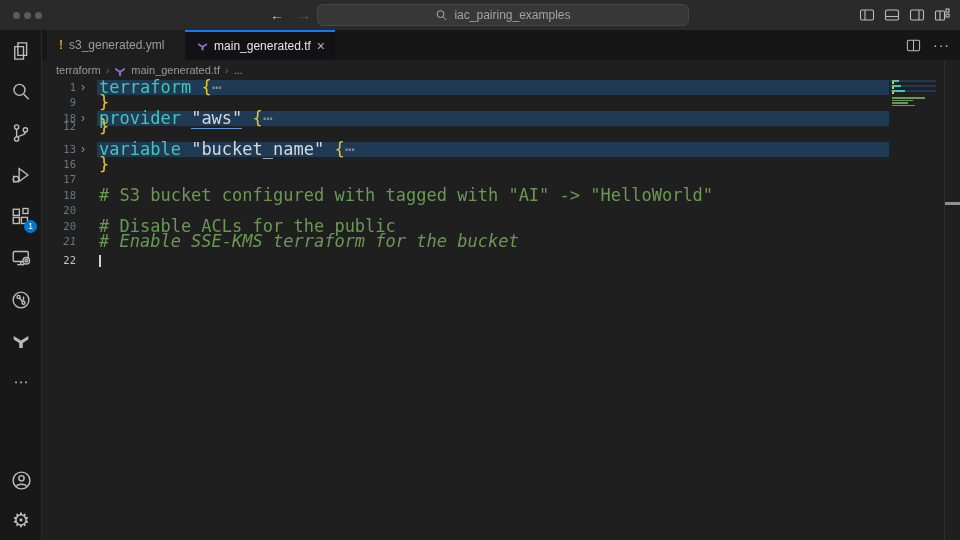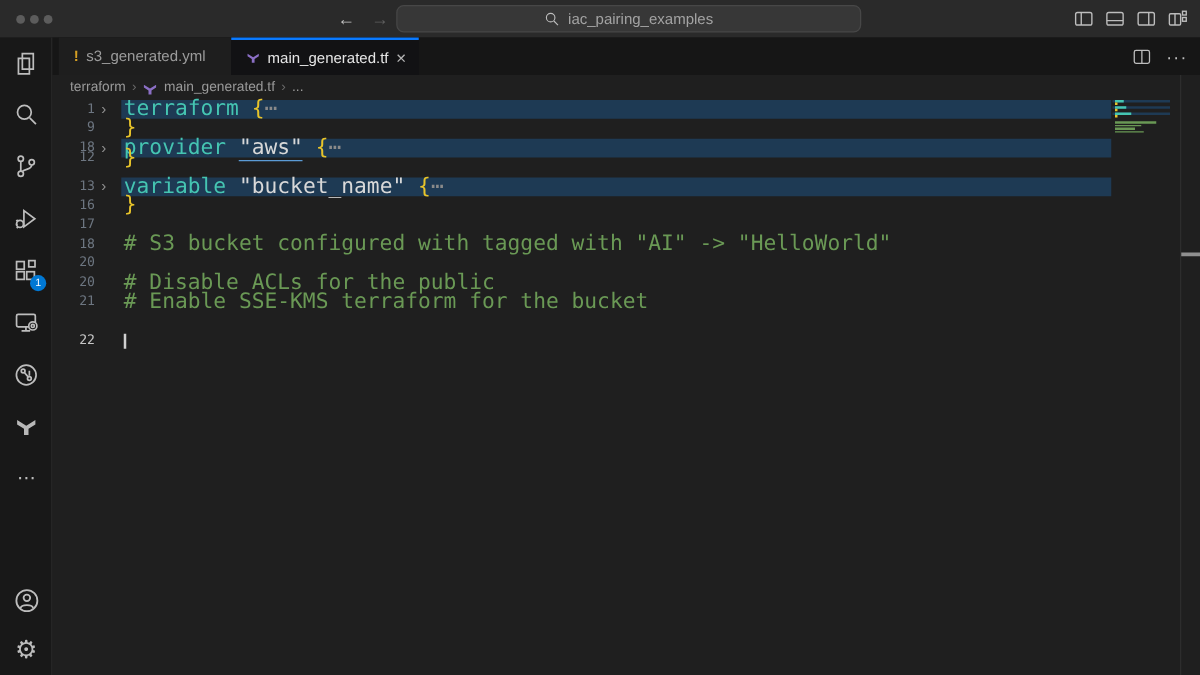--- a/index.html
+++ b/index.html
@@ -262,25 +262,25 @@
         <span class="gutter">18</span>
         <span class="code-text"><span class="tok-comment"># S3 bucket configured with tagged with "AI" -&gt; "HelloWorld"</span></span>
       </div>
       <div class="code-row" style="top: 123.2px;">
         <span class="gutter">20</span>
       </div>
       <div class="code-row" style="top: 138.6px;">
         <span class="gutter">20</span>
         <span class="code-text"><span class="tok-comment"># Disable ACLs for the public</span></span>
       </div>
-      <div class="code-row" style="top: 154px;">
+      <div class="code-row" style="top: 154px; font-style: italic;">
         <span class="gutter">21</span>
         <span class="code-text"><span class="tok-comment"># Enable SSE-KMS terraform for the bucket</span></span>
       </div>
-      <div class="code-row" style="top: 185px;">
+      <div class="code-row" style="top: 173px;">
         <span class="gutter active">22</span>
         <span class="code-text"></span>
         <div class="cursor"></div>
       </div>
     </div>
 
   <div id="minimap">
       <div class="mm-row">
         <div class="mm-hl"></div>
         <div class="mm-bar" style="width: 7px; background: rgb(69, 197, 178);"></div>

